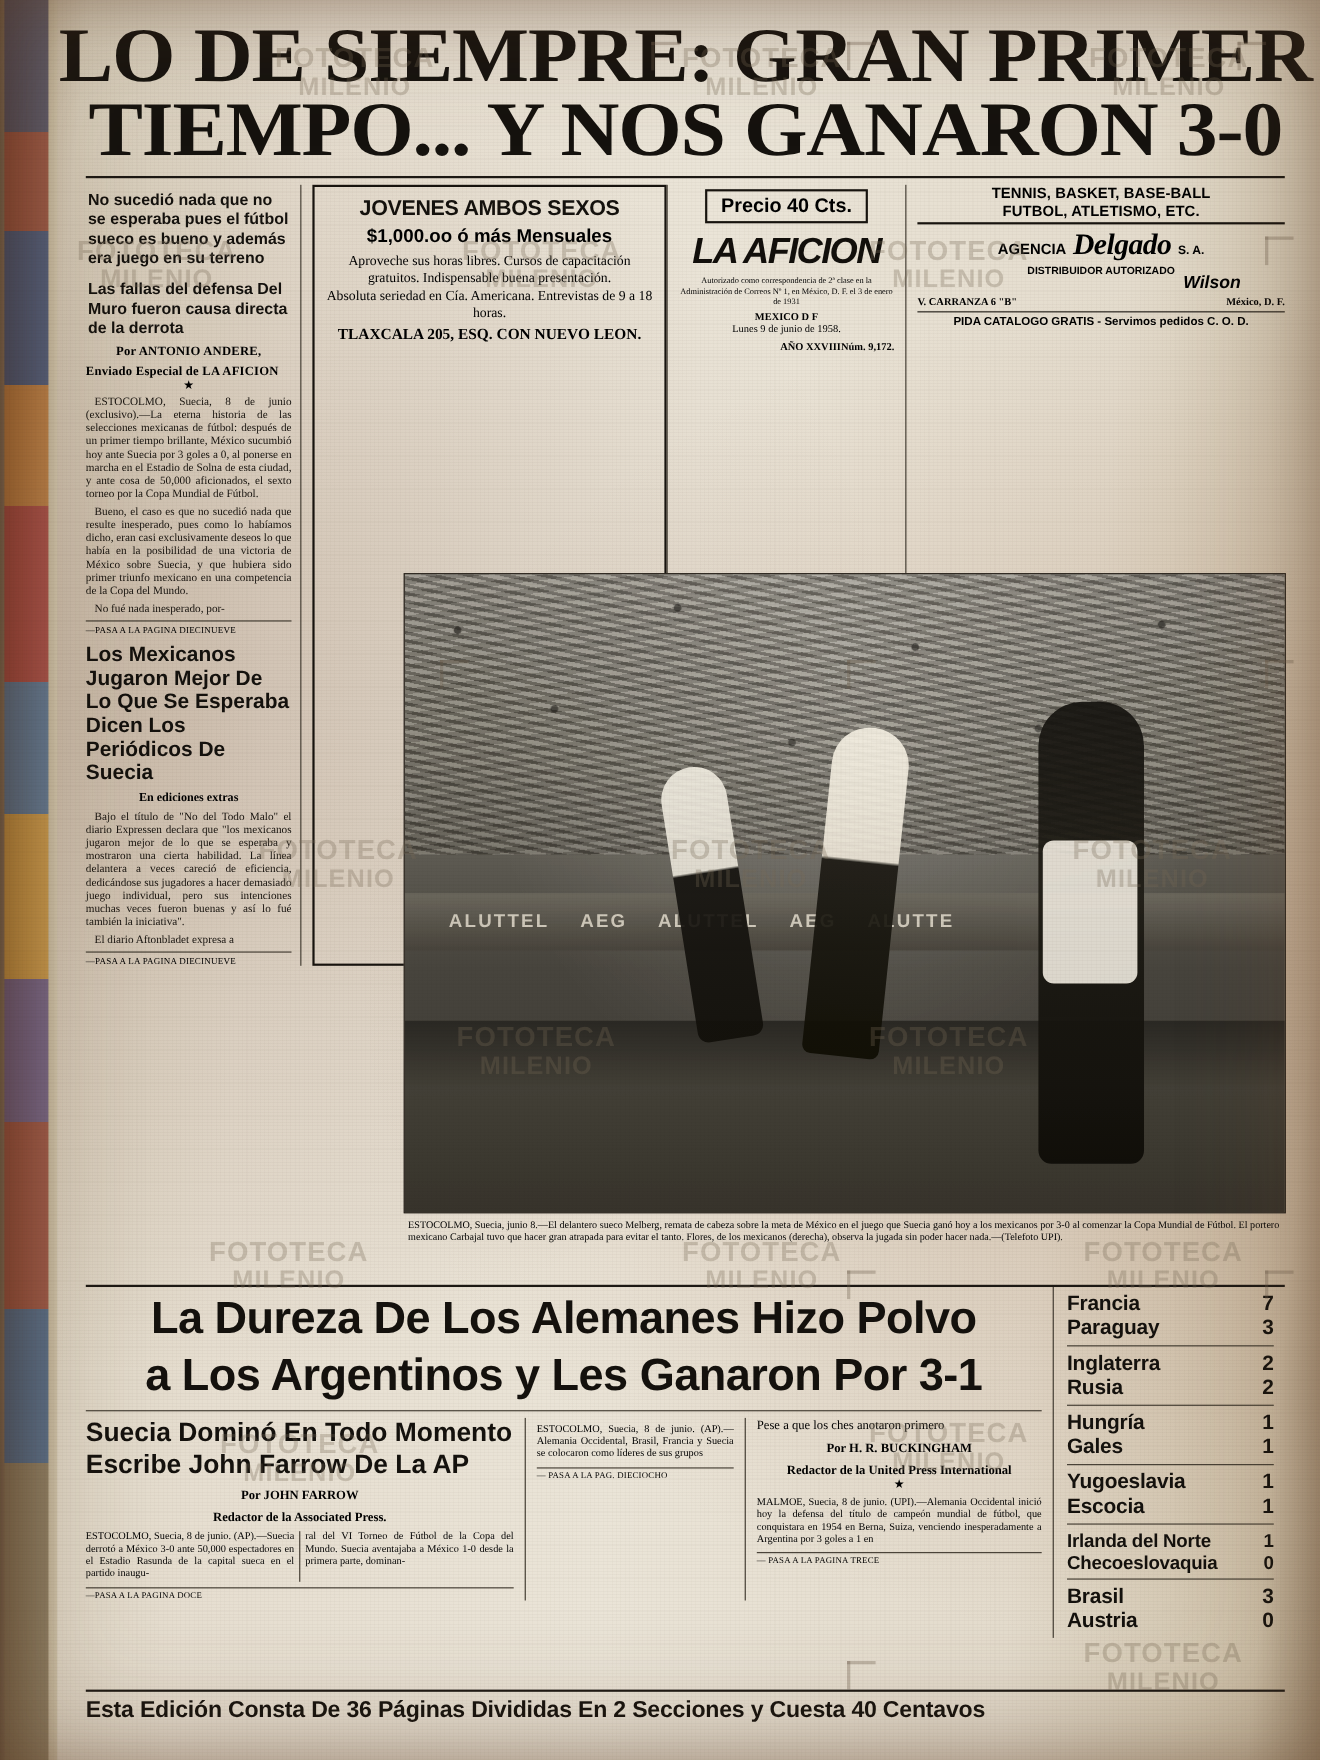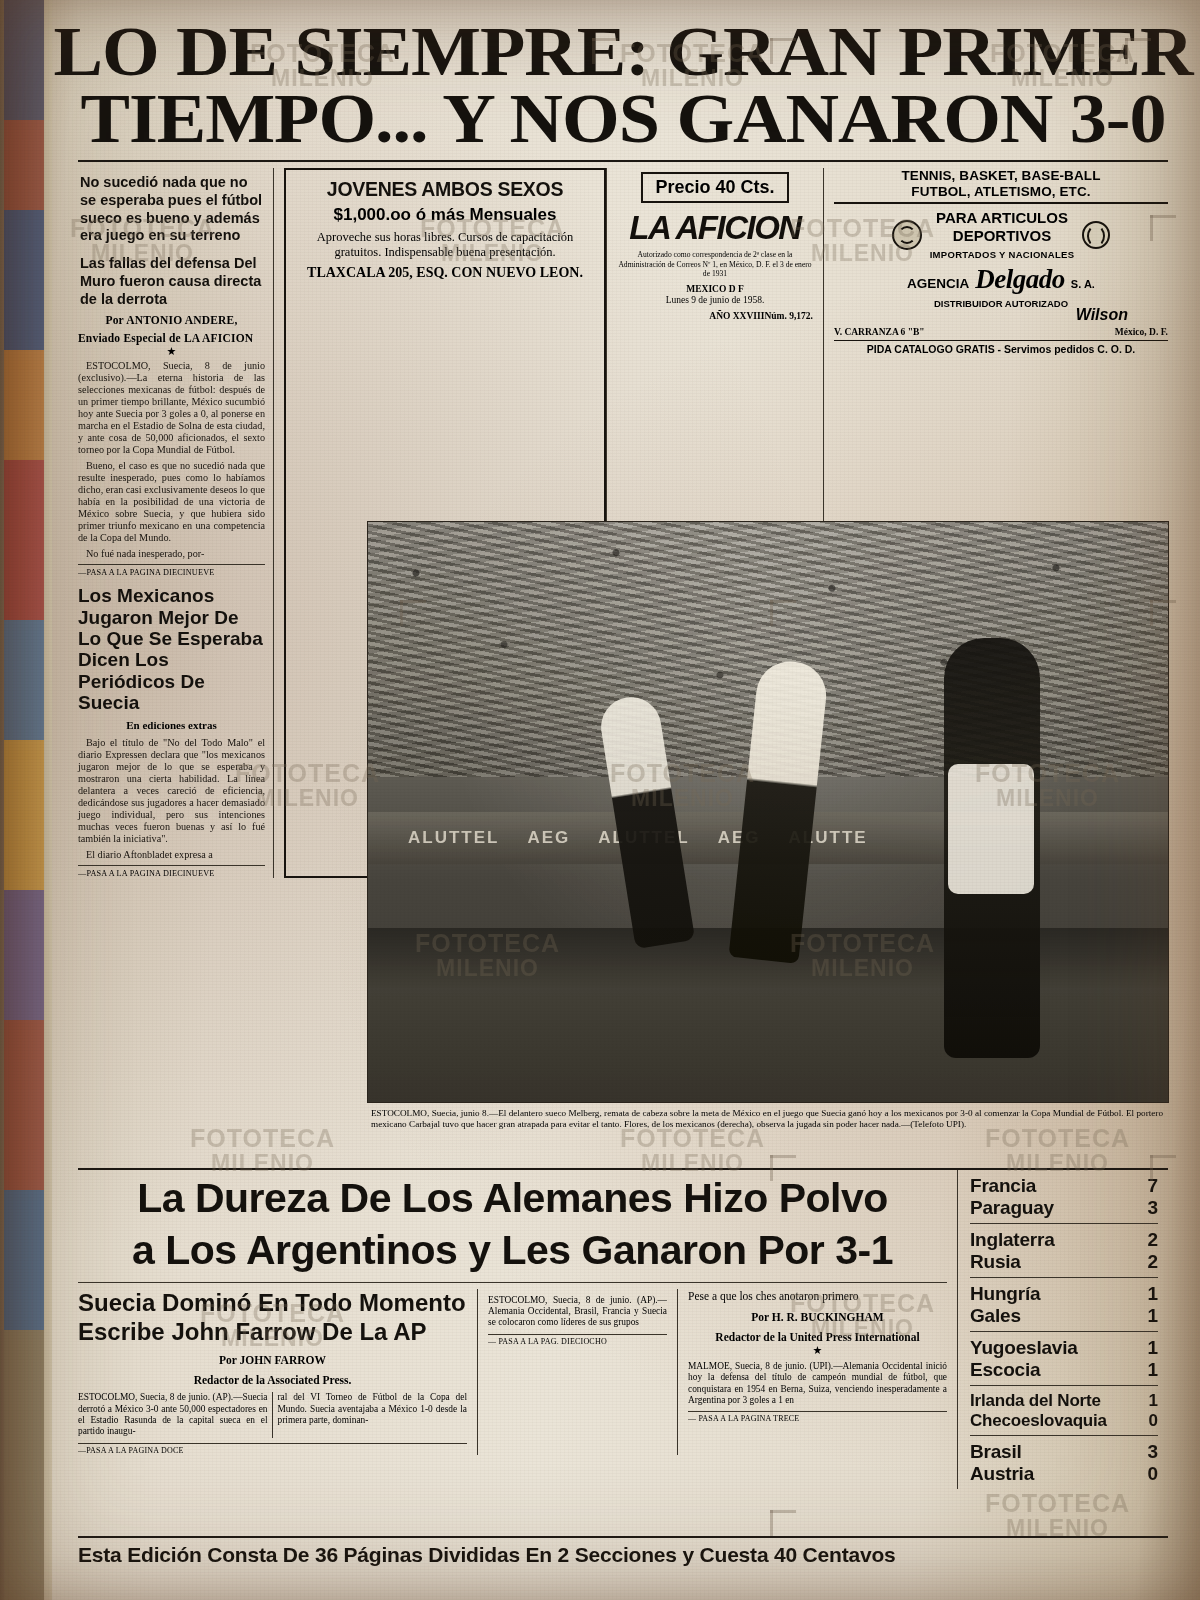--- a/index.html
+++ b/index.html
@@ -248,49 +248,41 @@
           </div>
           <div class="cont">—PASA A LA PAGINA DIECINUEVE</div>
         </div>
 
         <div class="adrow">
 
           <div class="ad ad-jovenes">
             <h3>JOVENES AMBOS SEXOS</h3>
             <div class="l2">$1,000.oo ó más Mensuales</div>
             <p>Aproveche sus horas libres. Cursos de capacitación gratuitos. Indispensable buena presentación.</p>
+            <p>Absoluta seriedad en Cía. Americana. Entrevistas de 9 a 18 horas.</p>
             <div class="addr">TLAXCALA 205, ESQ. CON NUEVO LEON.</div>
           </div>
 
           <div class="ad ad-flag">
             <div class="price">Precio 40 Cts.</div>
             <div class="flagword">LA AFICION</div>
             <div class="legal">Autorizado como correspondencia de 2ª clase en la Administración de Correos Nº 1, en México, D. F. el 3 de enero de 1931</div>
             <div class="placeline">MEXICO D F</div>
             <div class="dateline">Lunes 9 de junio de 1958.</div>
             <div class="issueline">
               <span>AÑO XXVIII</span>
               <span>Núm. 9,172.</span>
             </div>
           </div>
 
           <div class="ad ad-delgado">
             <div class="top">
               <div>TENNIS, BASKET, BASE-BALL</div>
               <div>FUTBOL, ATLETISMO, ETC.</div>
             </div>
-            <div class="mid">
-              <span class="ball"></span>
-              <span class="txt">
-                <span>PARA ARTICULOS</span><br>
-                <span>DEPORTIVOS</span><br>
-                <span class="sm">IMPORTADOS Y NACIONALES</span>
-              </span>
-              <span class="ball2"></span>
-            </div>
             <div class="agency">
               <span class="ag">AGENCIA</span>
               <span class="delgado">Delgado</span>
               <span class="sa">S. A.</span>
             </div>
             <div class="distrib">DISTRIBUIDOR AUTORIZADO</div>
             <div class="wilson">Wilson</div>
             <div class="addrrow">
               <span>V. CARRANZA 6 "B"</span>
               <span>México, D. F.</span>

